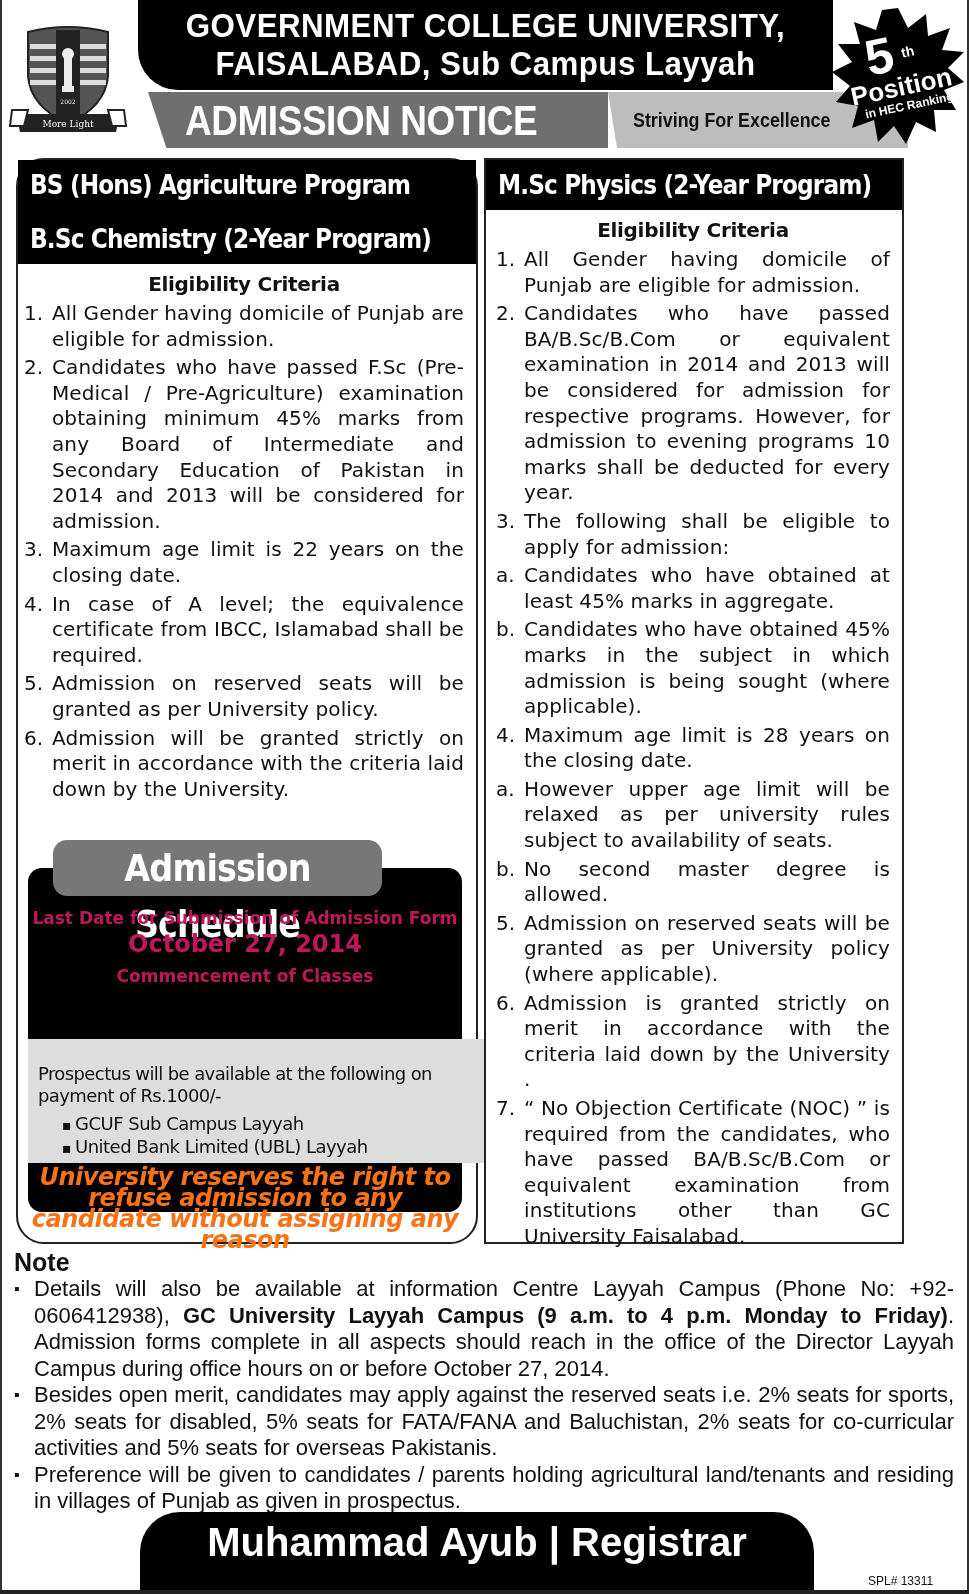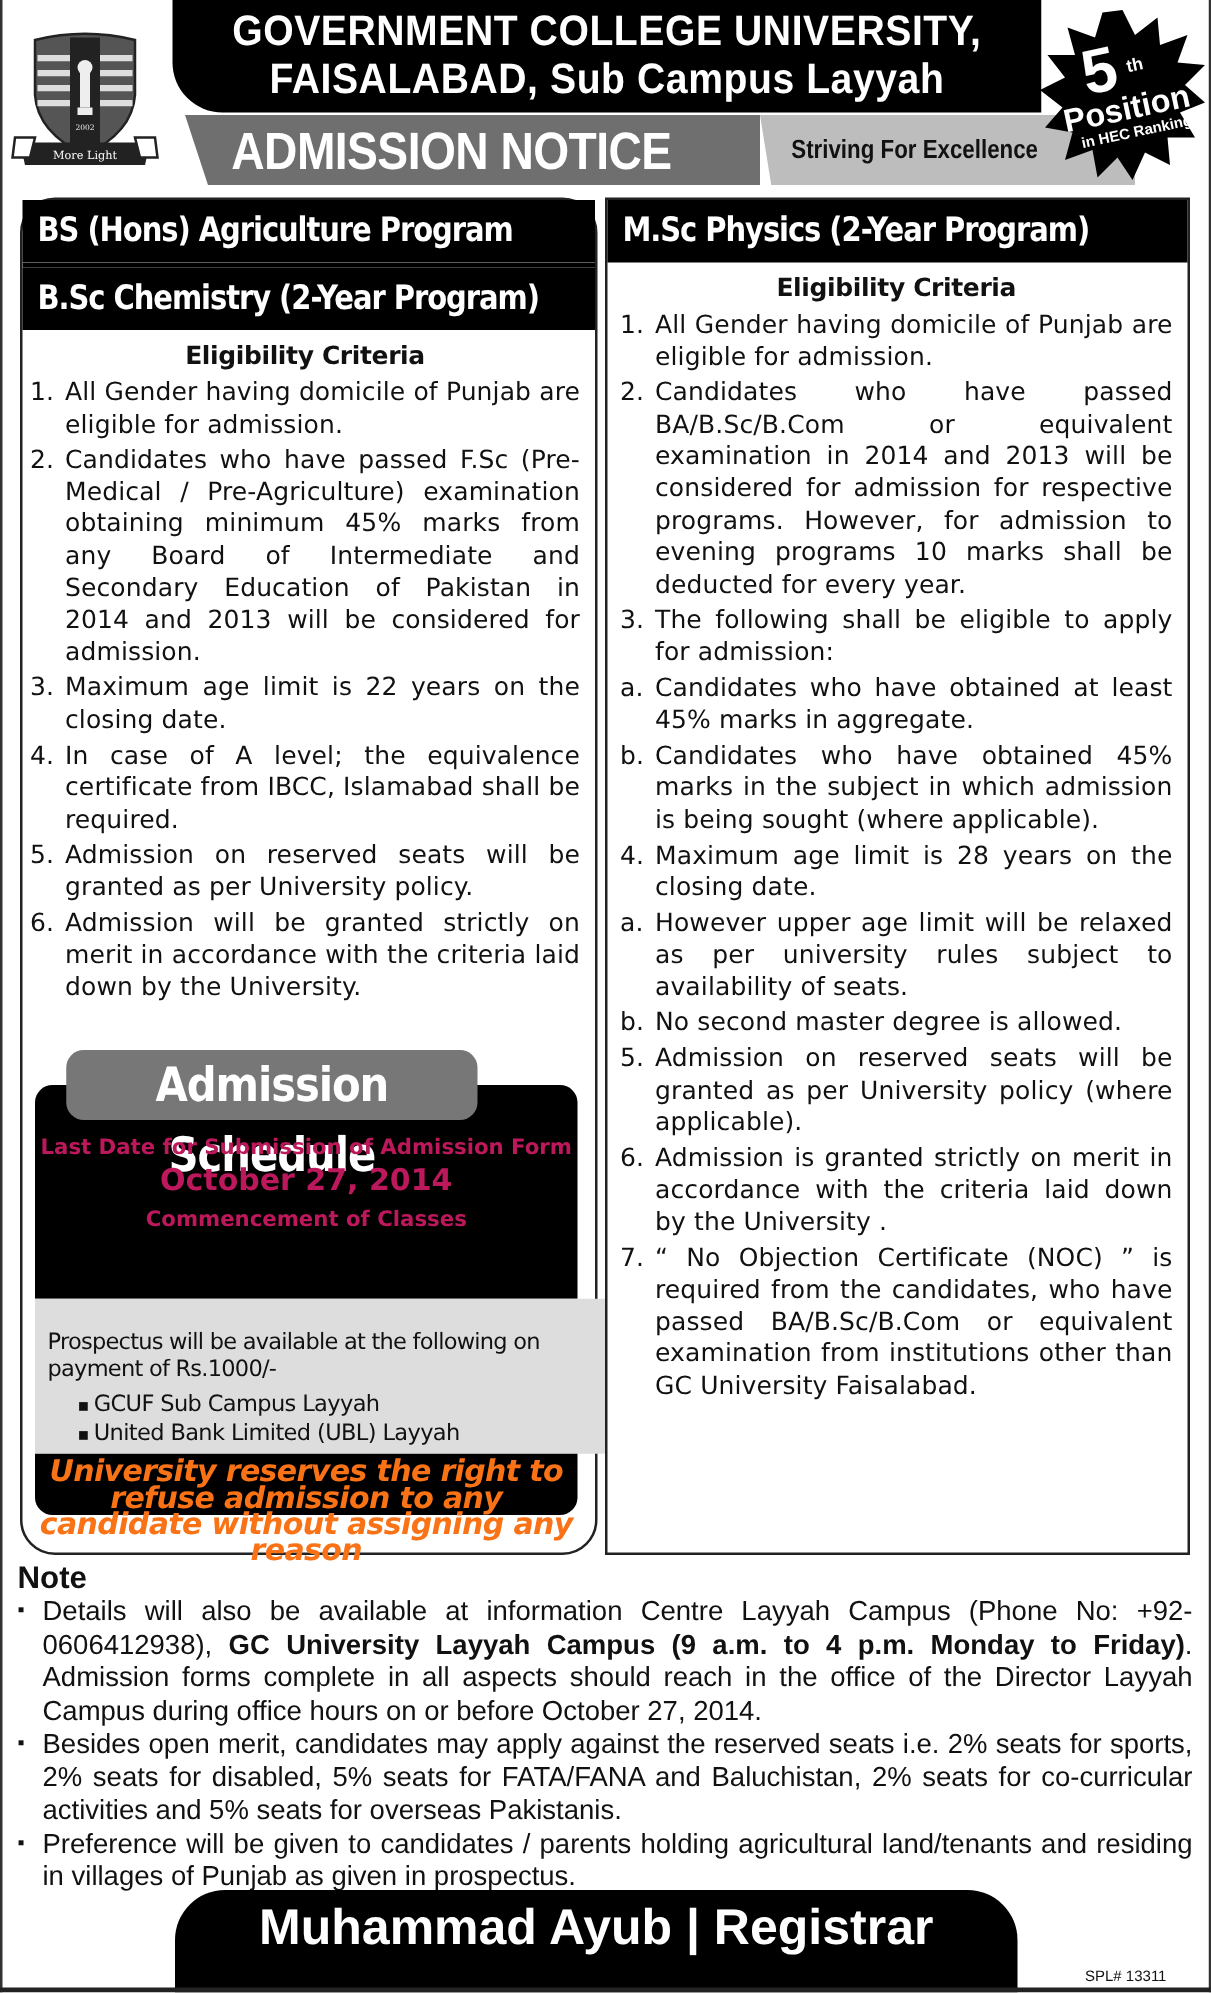--- a/index.html
+++ b/index.html
@@ -27,21 +27,21 @@
   .badge-text { position: absolute; left: 0; top: 0; width: 136px; height: 140px; color: #fff;
     font-family: "Liberation Sans", sans-serif; font-weight: bold; text-align: center; transform: rotate(-12deg); }
   .badge-num { position: absolute; left: 40px; top: 22px; font-size: 50px; line-height: 50px; }
   .badge-sup { position: absolute; left: 76px; top: 40px; font-size: 14px; }
   .badge-pos { position: absolute; left: 14px; top: 68px; width: 110px; font-size: 26px; line-height: 26px; }
   .badge-hec { position: absolute; left: 18px; top: 94px; width: 110px; font-size: 12px; }
 
   
   .col { position: absolute; border: 2px solid #222; background: #fff; }
   .col-left { left: 16px; top: 158px; width: 462px; height: 1086px; border-radius: 28px; }
-  .col-right { left: 484px; top: 158px; width: 468px; height: 1086px; }
+  .col-right { left: 484px; top: 158px; width: 420px; height: 1086px; }
   .prog-head { background: #000; color: #fff; font-family: "DejaVu Sans", sans-serif; font-weight: bold;
     font-size: 27px; line-height: 50px; padding-left: 12px; letter-spacing: -1px; transform-origin: left; }
   .prog-head span { display: inline-block; transform: scaleX(0.86); transform-origin: left; white-space: nowrap; }
   .divider { height: 4px; background: #fff; border-top: 2px solid #000; border-bottom: 2px solid #000; }
   .section { padding: 6px 12px 0 6px; }
   .crit-title { font-weight: bold; font-size: 20px; line-height: 28px; letter-spacing: -0.3px; text-align: center; }
   .crit-list { list-style: none; }
   .crit-item { display: flex; font-size: 20px; line-height: 25.6px; margin-top: 3px; letter-spacing: 0.1px; }
   .crit-item .num { flex: 0 0 28px; }
   .crit-item .txt { flex: 1; text-align: justify; }

